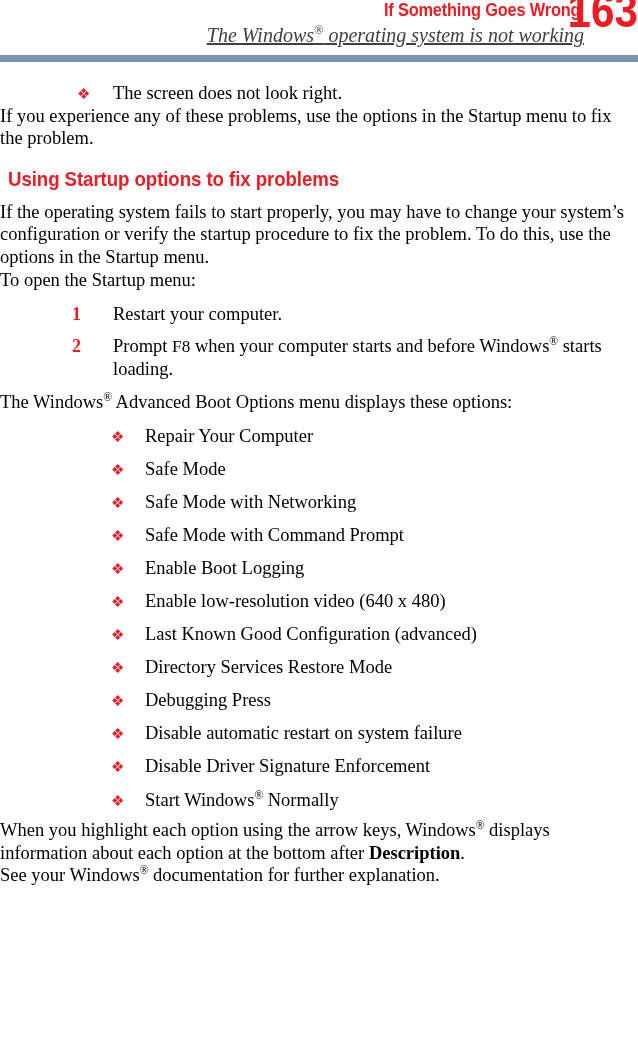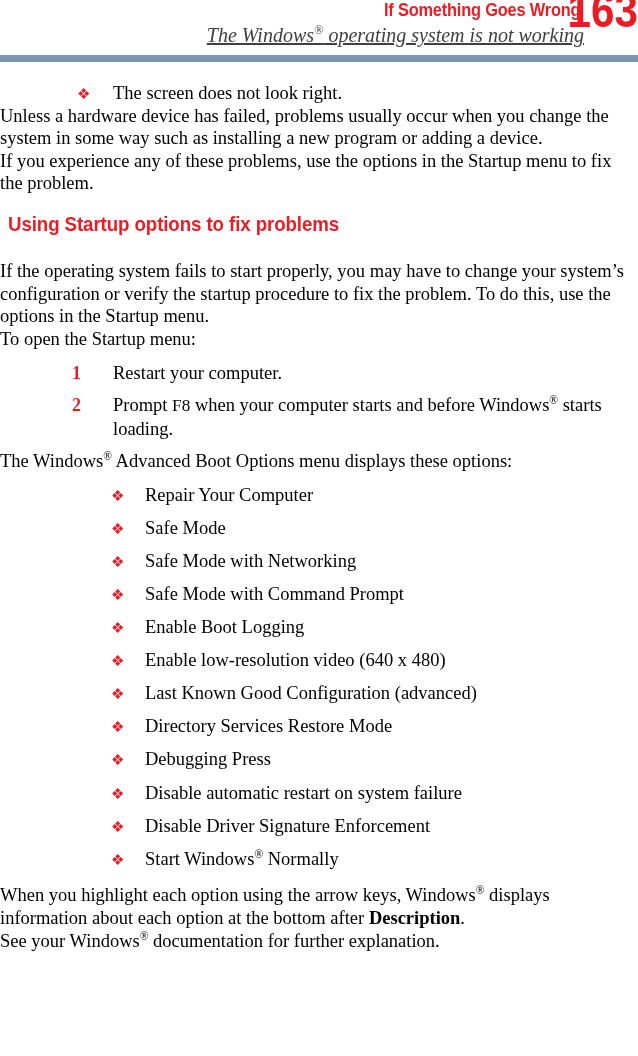--- a/index.html
+++ b/index.html
@@ -179,27 +179,26 @@
   <div class="header-rule"></div>
 </div>
 
 <div class="content">
 
   <div class="bullet-row bullet-lvl1" style="margin-top:20px;">
     <span class="bullet">❖</span>
     <span>The screen does not look right.</span>
   </div>
 
-  <p class="body lvl-body gap-para">Unless a hardware device has failed, problems usually occur when you change the system in some way such as installing a new program or adding a device.</p>
 
   <p class="body lvl-body gap-para">If you experience any of these problems, use the options in the Startup menu to fix the problem.</p>
 
   <h2 class="section-head" style="margin-top:17px;">Using Startup options to fix problems</h2>
 
-  <p class="body lvl-body" style="margin-top:24px;">If the operating system fails to start properly, you may have to change your system’s configuration or verify the startup procedure to fix the problem. To do this, use the options in the Startup menu.</p>
+  <p class="body lvl-body" style="margin-top:10px;">If the operating system fails to start properly, you may have to change your system’s configuration or verify the startup procedure to fix the problem. To do this, use the options in the Startup menu.</p>
 
   <p class="body lvl-body gap-para">To open the Startup menu:</p>
 
   <div class="step-row" style="margin-top:12px;">
     <span class="num">1</span>
     <span>Restart your computer.</span>
   </div>
 
   <div class="step-row">
     <span class="num">2</span>
@@ -252,17 +251,17 @@
     <div class="bullet-row bullet-lvl2">
       <span class="bullet">❖</span>
       <span>Disable Driver Signature Enforcement</span>
     </div>
     <div class="bullet-row bullet-lvl2">
       <span class="bullet">❖</span>
       <span><span>Start Windows</span><sup class="reg">®</sup><span> Normally</span></span>
     </div>
   </div>
 
-  <p class="body lvl-body" style="margin-top:14px;"><span>When you highlight each option using the arrow keys, Windows</span><sup class="reg">®</sup><span> displays information about each option at the bottom after </span><span class="bold">Description</span><span>.</span></p>
+  <p class="body lvl-body" style="margin-top:8px;"><span>When you highlight each option using the arrow keys, Windows</span><sup class="reg">®</sup><span> displays information about each option at the bottom after </span><span class="bold">Description</span><span>.</span></p>
 
   <p class="body lvl-body gap-para"><span>See your Windows</span><sup class="reg">®</sup><span> documentation for further explanation.</span></p>
 
 </div>
 
 </body></html>

